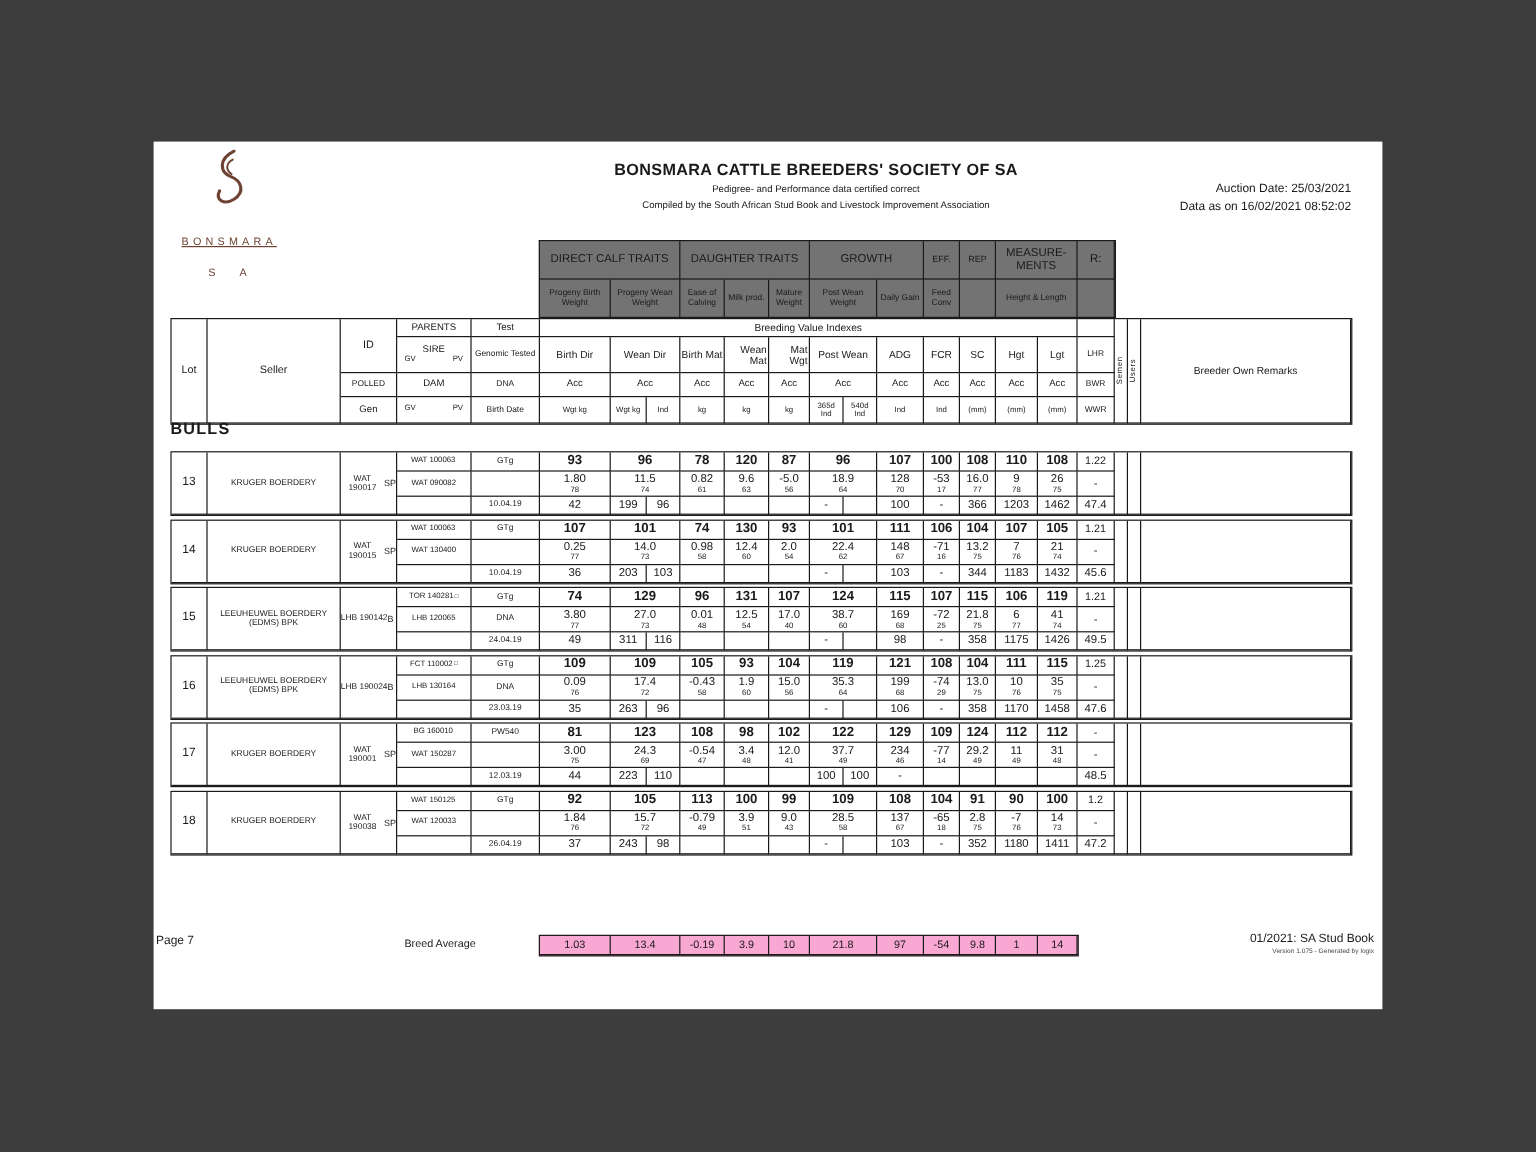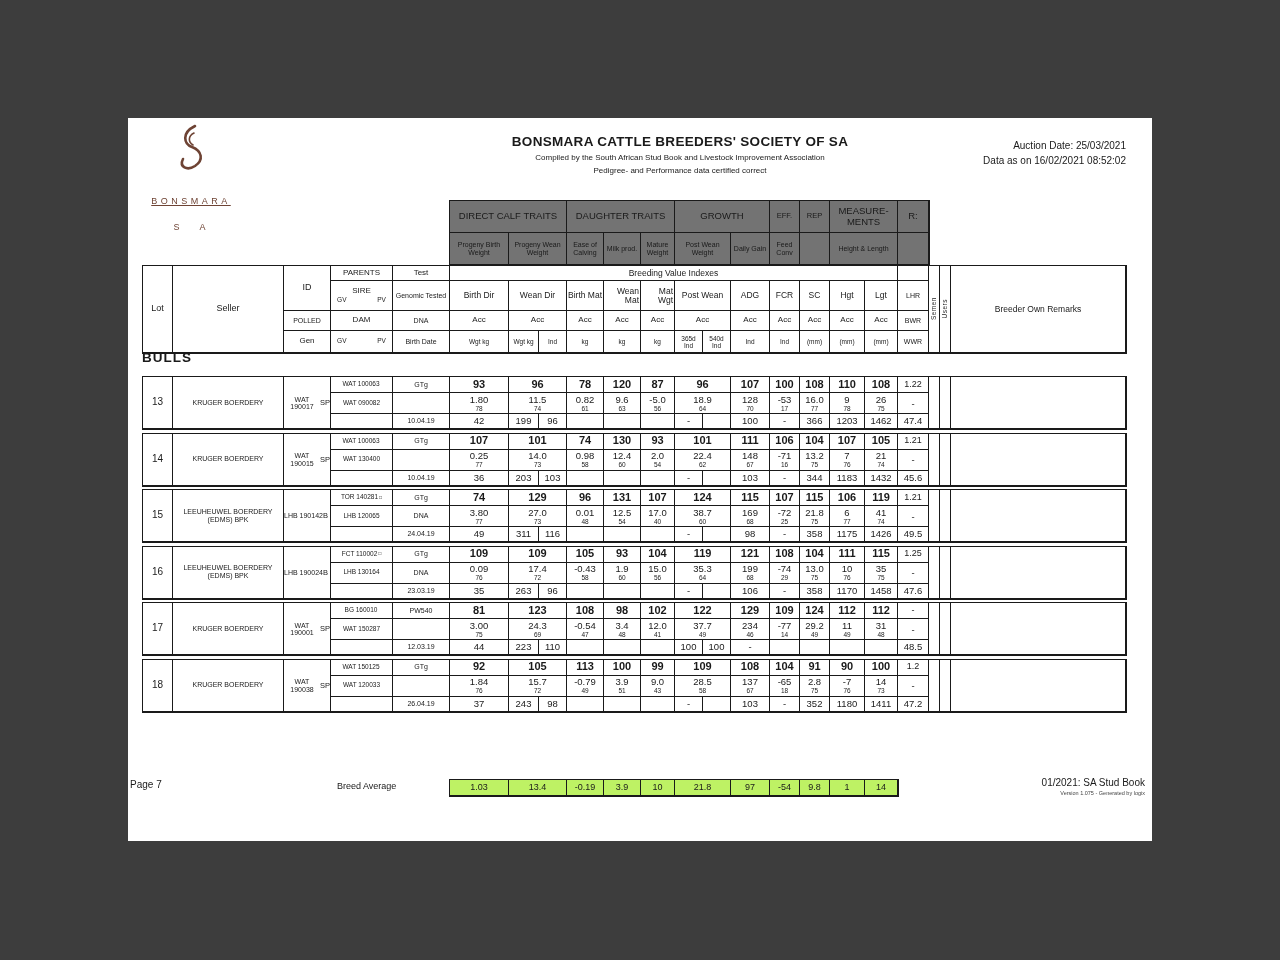--- a/index.html
+++ b/index.html
@@ -8,21 +8,21 @@
   .page { position:absolute; left:128px; top:118px; width:1024px; height:723px; background: var(--paper,#fff); }
 
   
   .brand { position:absolute; left:18px; top:5px; width:90px; text-align:center; color: var(--brand,#6e4636); }
   .brand svg { display:block; margin:0 auto; }
   .brand-name { font-size:9px; letter-spacing:3.5px; margin-top:19px;text-decoration:underline; }
   .brand-sub { font-size:9px; letter-spacing:9px; margin-top:16px; padding-left:6px; }
   .title-block { position:absolute; left:232px; top:16px; width:640px; text-align:center; }
   .doc-title { font-size:13.5px; font-weight:bold; letter-spacing:.3px; }
   .doc-sub { font-size:8px; margin-top:4px; }
-  .date-block { position:absolute; right:26px; top:20px; text-align:right; font-size:10px; line-height:15px; }
+  .date-block { position:absolute; right:26px; top:32px; text-align:right; font-size:10px; line-height:15px; }
 
   
   .cell { display:flex; align-items:center; justify-content:center; text-align:center;
           border-right:1px solid var(--ink,#111); border-bottom:1px solid var(--ink,#111);
           overflow:hidden; line-height:1.05; }
   .c2 { grid-column: span 2; } .c3 { grid-column: span 3; } .c13 { grid-column: span 13; }
   .r2 { grid-row: span 2; } .r3 { grid-row: span 3; } .r4 { grid-row: span 4; }
   .pre { white-space: pre-line; }
 
   
@@ -61,21 +61,21 @@
   .vx { font-size:11px; font-weight:bold; }
   .vx.sm { font-size:9px; font-weight:normal; }
   .vb { flex-direction:column; justify-content:center; }
   .ev { font-size:9.5px; line-height:11px; }
   .av { font-size:6.5px; line-height:8px; }
   .vp { font-size:9.5px; }
 
   
   .ba { position:absolute; left:321px; top:661px; display:grid;
         grid-template-columns:59px 58px 37px 37px 34px 56px 39px 30px 30px 35px 33px;
-        grid-template-rows:16px; border:1px solid var(--ink); background:#bef264; }
+        grid-template-rows:16px; border:1px solid var(--ink); background:#f9a8d4; }
   .bav { font-size:9px; }
   .page-num { position:absolute; left:2px; top:661px; font-size:10px; }
   .ba-label { position:absolute; left:209px; top:663px; font-size:9px; }
   .footer-right { position:absolute; right:7px; top:659px; text-align:right; }
   .fr1 { font-size:10px; }
   .fr2 { font-size:5.5px; color:#444; margin-top:2px; }
 </style>
 </head>
 <body>
 
@@ -85,22 +85,22 @@
     <svg width="42" height="54" viewBox="0 0 42 54">
       <path d="M25 3 C11 10 14 21 22 24 C32 28 34 37 25 43 C17 48 9 44 13 36" fill="none" stroke="#6e4334" stroke-width="2.6" stroke-linecap="round"></path>
       <path d="M24 10 C18 13 18 19 23 22" fill="none" stroke="#6e4334" stroke-width="1.6" stroke-linecap="round"></path>
     </svg>
     <div class="brand-name">BONSMARA</div>
     <div class="brand-sub">S A</div>
   </div>
 
   <div class="title-block">
     <div class="doc-title">BONSMARA CATTLE BREEDERS' SOCIETY OF SA</div>
+    <div class="doc-sub">Pedigree- and Performance data certified correct</div>
     <div class="doc-sub">Compiled by the South African Stud Book and Livestock Improvement Association</div>
-    <div class="doc-sub">Pedigree- and Performance data certified correct</div>
   </div>
 
   <div class="date-block">
     <div>Auction Date: 25/03/2021</div>
     <div>Data as on 16/02/2021 08:52:02</div>
   </div>
 
   <div class="traits">
     <div class="cell tg c3">DIRECT CALF TRAITS</div>
     <div class="cell tg c3">DAUGHTER TRAITS</div>

